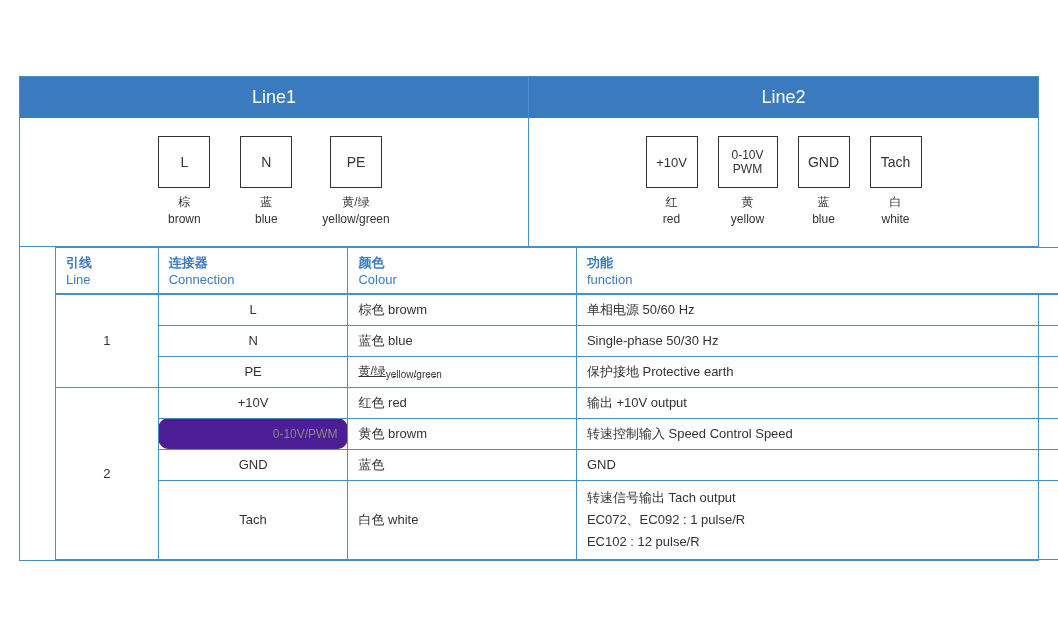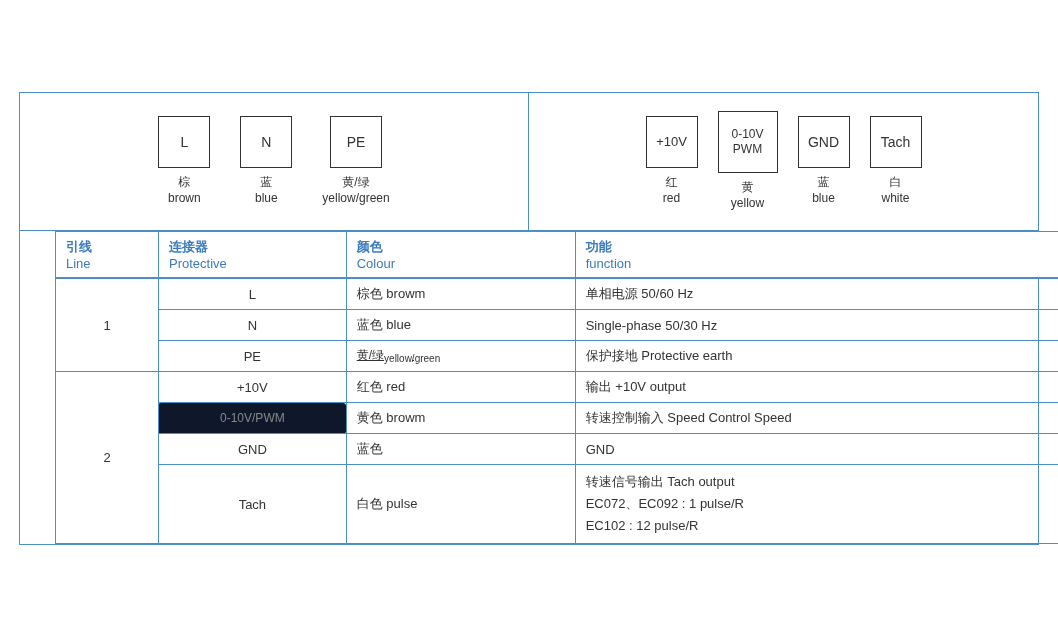--- a/index.html
+++ b/index.html
@@ -68,21 +68,21 @@
       border: 1.5px solid #333;
       display: flex;
       align-items: center;
       justify-content: center;
       font-size: 14px;
       color: #333;
       background: #fff;
     }
     .connector-box.small {
       width: 60px;
-      height: 62px;
+      height: 52px;
       font-size: 12px;
       text-align: center;
       line-height: 1.2;
     }
     .connector-label {
       text-align: center;
       font-size: 12px;
       color: #333;
       line-height: 1.4;
     }
@@ -134,20 +134,24 @@
     }
     .section-divider td {
       border-top: 2px solid #4a90c4;
     }
   </style>
 </head>
 <body>
 
 <div class="main-container">
 
+  <div class="header-row">
+    <div class="header-line1">Line1</div>
+    <div class="header-line2">Line2</div>
+  </div>
 
   <div class="diagram-row">
     <div class="diagram-line1">
 
       <div class="connector-item">
         <div class="connector-box">L</div>
         <div class="connector-label">棕<br>brown</div>
       </div>
 
       <div class="connector-item">
@@ -186,21 +190,21 @@
 
   <table class="table-section">
     <thead>
       <tr class="col-header-row">
         <td>
           <span>引线</span><br>
           <span class="sub">Line</span>
         </td>
         <td>
           <span>连接器</span><br>
-          <span class="sub">Protective</span>
+          <span class="sub">Connection</span>
         </td>
         <td>
           <span>颜色</span><br>
           <span class="sub">Colour</span>
         </td>
         <td>
           <span>功能</span><br>
           <span class="sub">function</span>
         </td>
       </tr>
@@ -224,32 +228,32 @@
         <td class="function-cell">保护接地 Protective earth</td>
       </tr>
 
       <tr class="data-row section-divider">
         <td rowspan="4" class="line-cell">2</td>
         <td class="connector-cell">+10V</td>
         <td class="colour-cell">红色 red</td>
         <td class="function-cell">输出 +10V output</td>
       </tr>
       <tr class="data-row">
-        <td class="connector-cell" style="background:#0f172a; color:#888; font-size:12px; border-radius:3px;">0-10V/PWM</td>
+        <td class="connector-cell" style="background:#4c1d95; color:#888; font-size:12px; border-radius:11px;text-align:right;">0-10V/PWM</td>
         <td class="colour-cell">黄色 browm</td>
         <td class="function-cell">转速控制输入 Speed Control Speed</td>
       </tr>
       <tr class="data-row">
         <td class="connector-cell">GND</td>
         <td class="colour-cell">蓝色</td>
         <td class="function-cell">GND</td>
       </tr>
       <tr class="data-row">
         <td class="connector-cell">Tach</td>
-        <td class="colour-cell">白色 pulse</td>
+        <td class="colour-cell">白色 white</td>
         <td class="function-cell" style="line-height:1.7;">
           转速信号输出 Tach output<br>
           EC072、EC092 : 1 pulse/R<br>
           EC102 : 12 pulse/R
         </td>
       </tr>
     </tbody>
   </table>
 </div>
 

